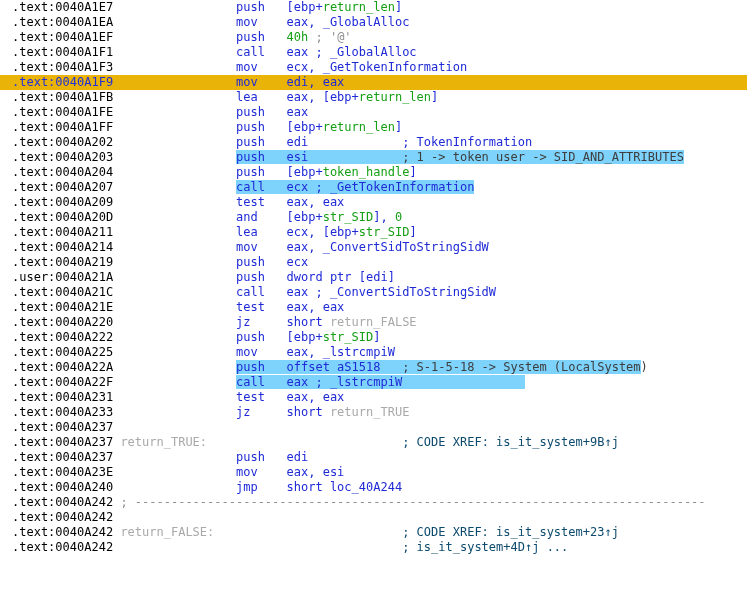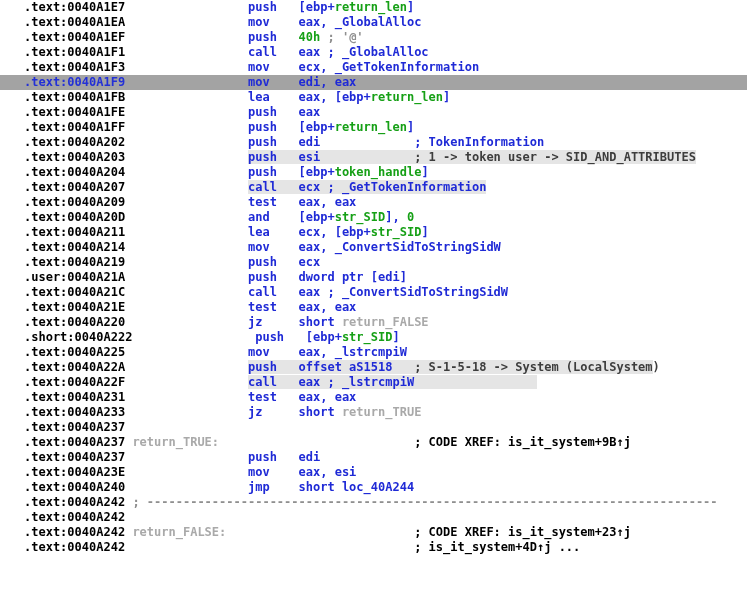--- a/index.html
+++ b/index.html
@@ -7,33 +7,32 @@
     position:relative;
     width:747px;height:599px;
     background:#ffffff;
     overflow:hidden;
     font-family:"DejaVu Sans Mono","Liberation Mono",monospace;
     font-size:12px;
   }
   .row{
     height:15px;line-height:15px;
     white-space:pre;
-    padding-left:24px;
-    font-weight:bold;
+    padding-left:12px;
   }
-  .row.selected{background:#a3a3a3;}
+  .row.selected{background:#eab308;}
   .c-addr{color:#000000;}
   .c-addrsel{color:#2330d6;}
   .c-code{color:#1f2ad6;}
   .c-loc{color:#16a016;}
   .c-gray{color:#a9a9a9;}
   .c-comg{color:#8f8f8f;}
   .c-comd{color:#3d3d3d;}
-  .c-xref{color:#000000;}
-  .hl{background:#e5e5e5;}
+  .c-xref{color:#0c4a6e;}
+  .hl{background:#7dd3fc;}
 </style>
 </head>
 <body>
 
 <div class="screen">
     <div class="row"><span class="c-addr">.text:0040A1E7                 </span><span class="c-code">push   [ebp+</span><span class="c-loc">return_len</span><span class="c-code">]</span></div>
     <div class="row"><span class="c-addr">.text:0040A1EA                 </span><span class="c-code">mov    eax, _GlobalAlloc</span></div>
     <div class="row"><span class="c-addr">.text:0040A1EF                 </span><span class="c-code">push   </span><span class="c-loc">40h</span><span class="c-comg"> ; '@'</span></div>
     <div class="row"><span class="c-addr">.text:0040A1F1                 </span><span class="c-code">call   eax ; _GlobalAlloc</span></div>
     <div class="row"><span class="c-addr">.text:0040A1F3                 </span><span class="c-code">mov    ecx, _GetTokenInformation</span></div>
@@ -47,21 +46,21 @@
     <div class="row"><span class="c-addr">.text:0040A207                 </span><span class="c-code hl">call   ecx ; _GetTokenInformation</span></div>
     <div class="row"><span class="c-addr">.text:0040A209                 </span><span class="c-code">test   eax, eax</span></div>
     <div class="row"><span class="c-addr">.text:0040A20D                 </span><span class="c-code">and    [ebp+</span><span class="c-loc">str_SID</span><span class="c-code">], </span><span class="c-loc">0</span></div>
     <div class="row"><span class="c-addr">.text:0040A211                 </span><span class="c-code">lea    ecx, [ebp+</span><span class="c-loc">str_SID</span><span class="c-code">]</span></div>
     <div class="row"><span class="c-addr">.text:0040A214                 </span><span class="c-code">mov    eax, _ConvertSidToStringSidW</span></div>
     <div class="row"><span class="c-addr">.text:0040A219                 </span><span class="c-code">push   ecx</span></div>
     <div class="row"><span class="c-addr">.user:0040A21A                 </span><span class="c-code">push   dword ptr [edi]</span></div>
     <div class="row"><span class="c-addr">.text:0040A21C                 </span><span class="c-code">call   eax ; _ConvertSidToStringSidW</span></div>
     <div class="row"><span class="c-addr">.text:0040A21E                 </span><span class="c-code">test   eax, eax</span></div>
     <div class="row"><span class="c-addr">.text:0040A220                 </span><span class="c-code">jz     short </span><span class="c-gray">return_FALSE</span></div>
-    <div class="row"><span class="c-addr">.short:0040A222                 </span><span class="c-code">push   [ebp+</span><span class="c-loc">str_SID</span><span class="c-code">]</span></div>
+    <div class="row"><span class="c-addr">.text:0040A222                 </span><span class="c-code">push   [ebp+</span><span class="c-loc">str_SID</span><span class="c-code">]</span></div>
     <div class="row"><span class="c-addr">.text:0040A225                 </span><span class="c-code">mov    eax, _lstrcmpiW</span></div>
     <div class="row"><span class="c-addr">.text:0040A22A                 </span><span class="c-code hl">push   offset aS1518   </span><span class="c-comd hl">; S-1-5-18 -&gt; System (LocalSystem</span><span class="c-comd">)</span></div>
     <div class="row"><span class="c-addr">.text:0040A22F                 </span><span class="c-code hl">call   eax ; _lstrcmpiW                 </span></div>
     <div class="row"><span class="c-addr">.text:0040A231                 </span><span class="c-code">test   eax, eax</span></div>
     <div class="row"><span class="c-addr">.text:0040A233                 </span><span class="c-code">jz     short </span><span class="c-gray">return_TRUE</span></div>
     <div class="row"><span class="c-addr">.text:0040A237</span></div>
     <div class="row"><span class="c-addr">.text:0040A237 </span><span class="c-gray">return_TRUE:</span><span class="c-addr">                           </span><span class="c-xref">; CODE XREF: is_it_system+9B↑j</span></div>
     <div class="row"><span class="c-addr">.text:0040A237                 </span><span class="c-code">push   edi</span></div>
     <div class="row"><span class="c-addr">.text:0040A23E                 </span><span class="c-code">mov    eax, esi</span></div>
     <div class="row"><span class="c-addr">.text:0040A240                 </span><span class="c-code">jmp    short loc_40A244</span></div>

